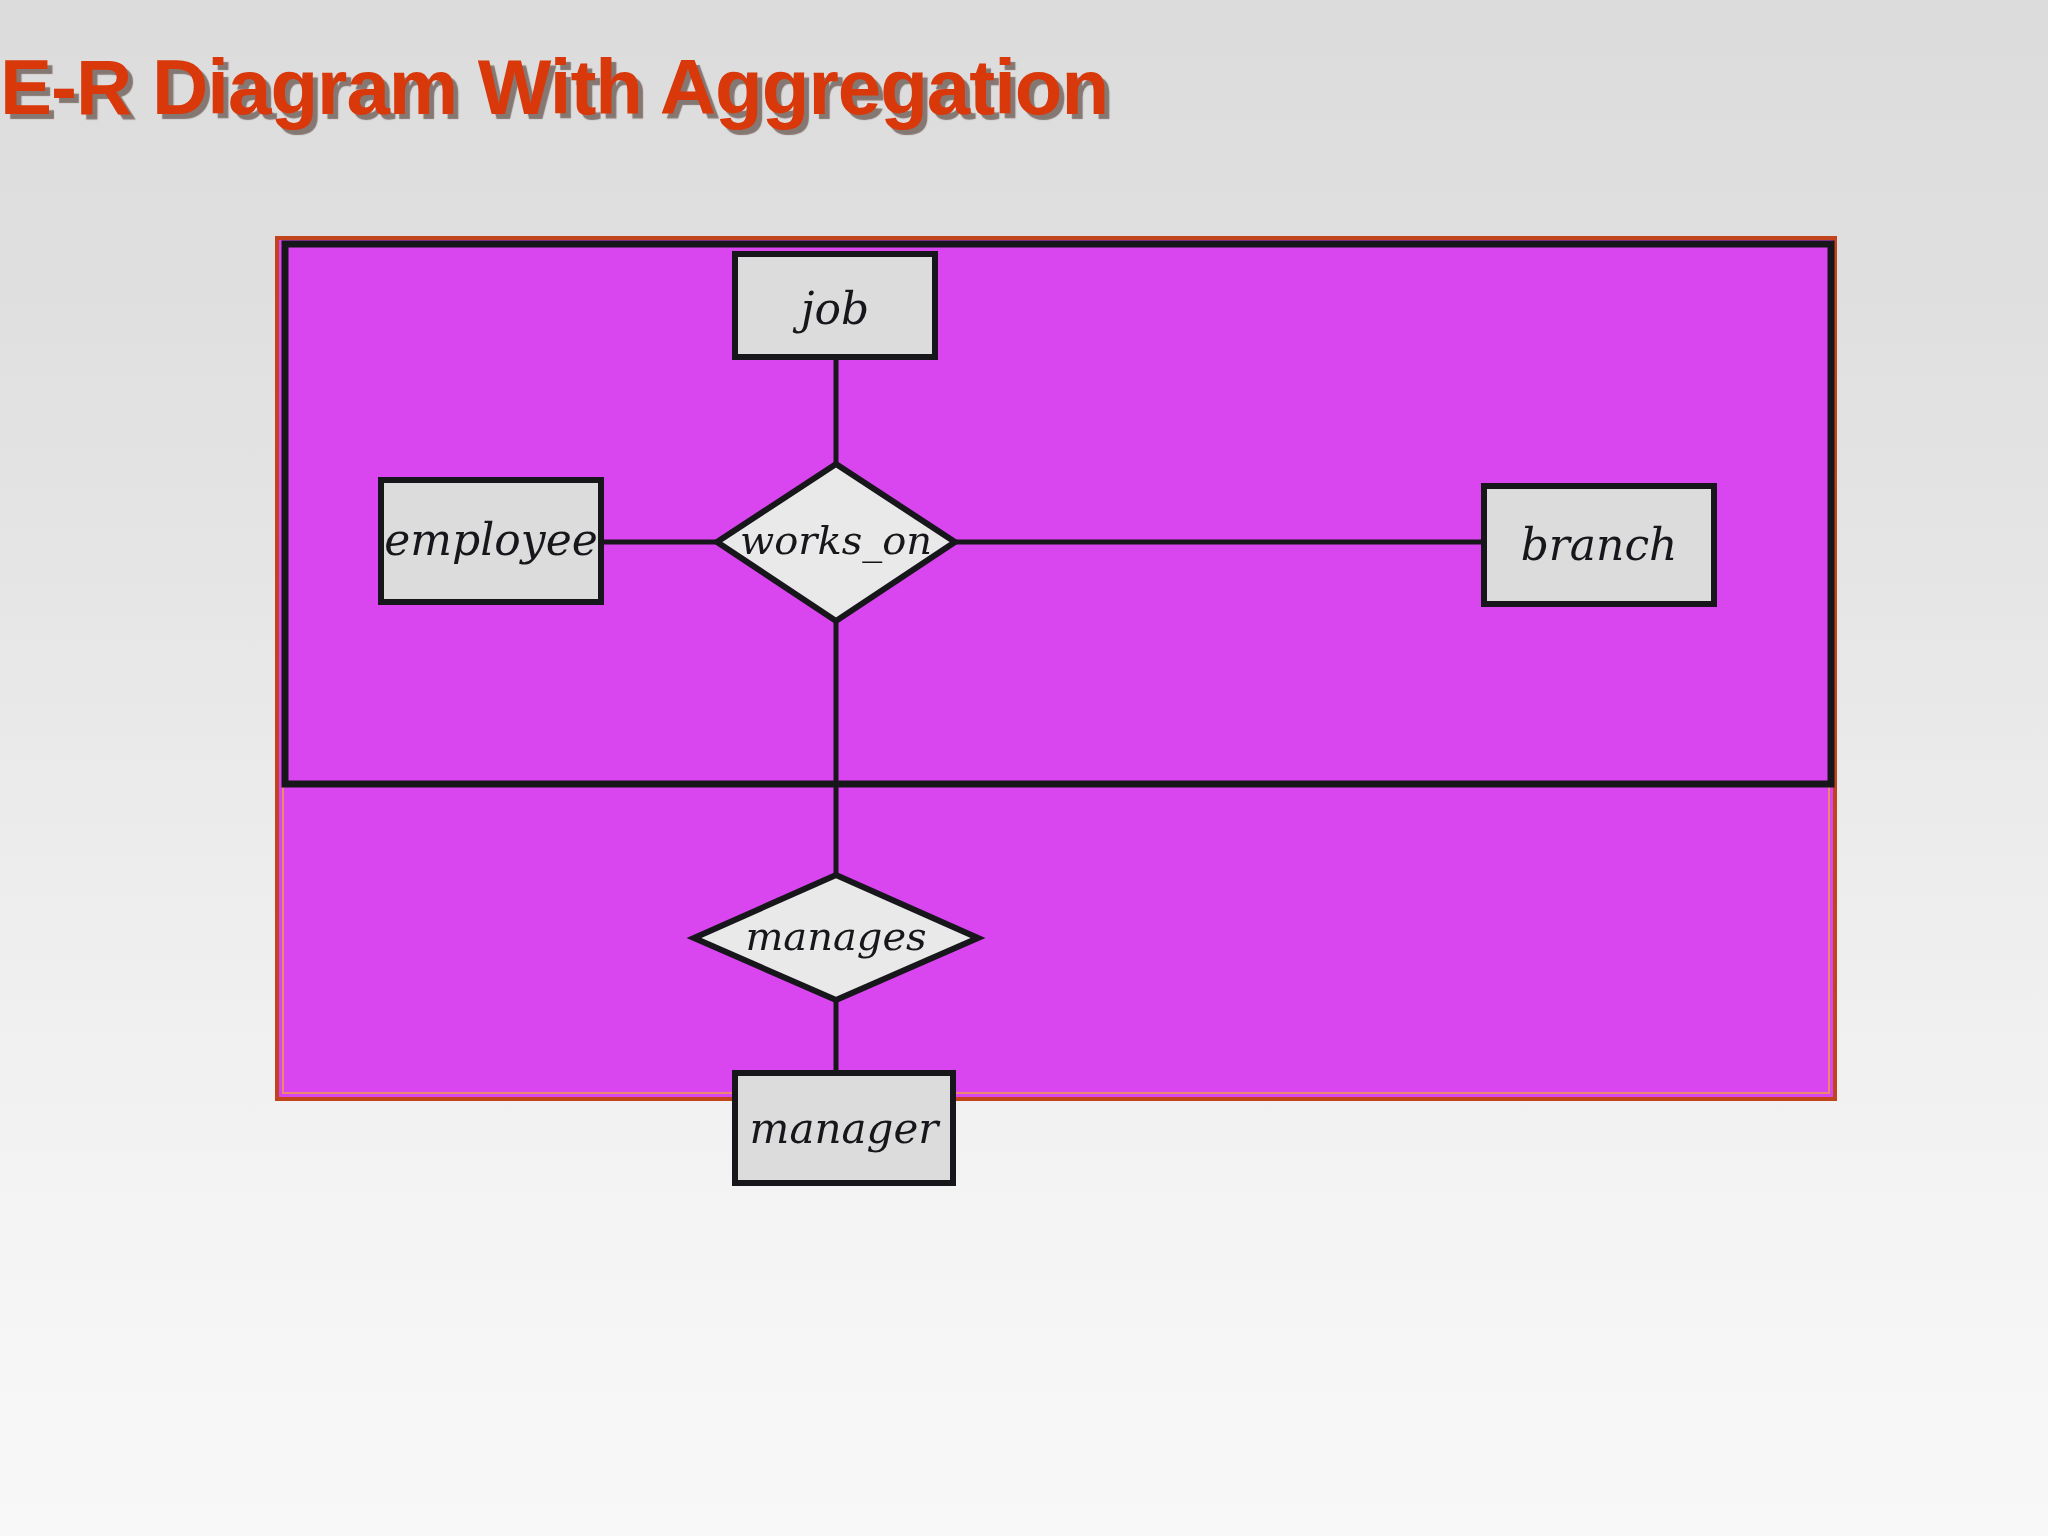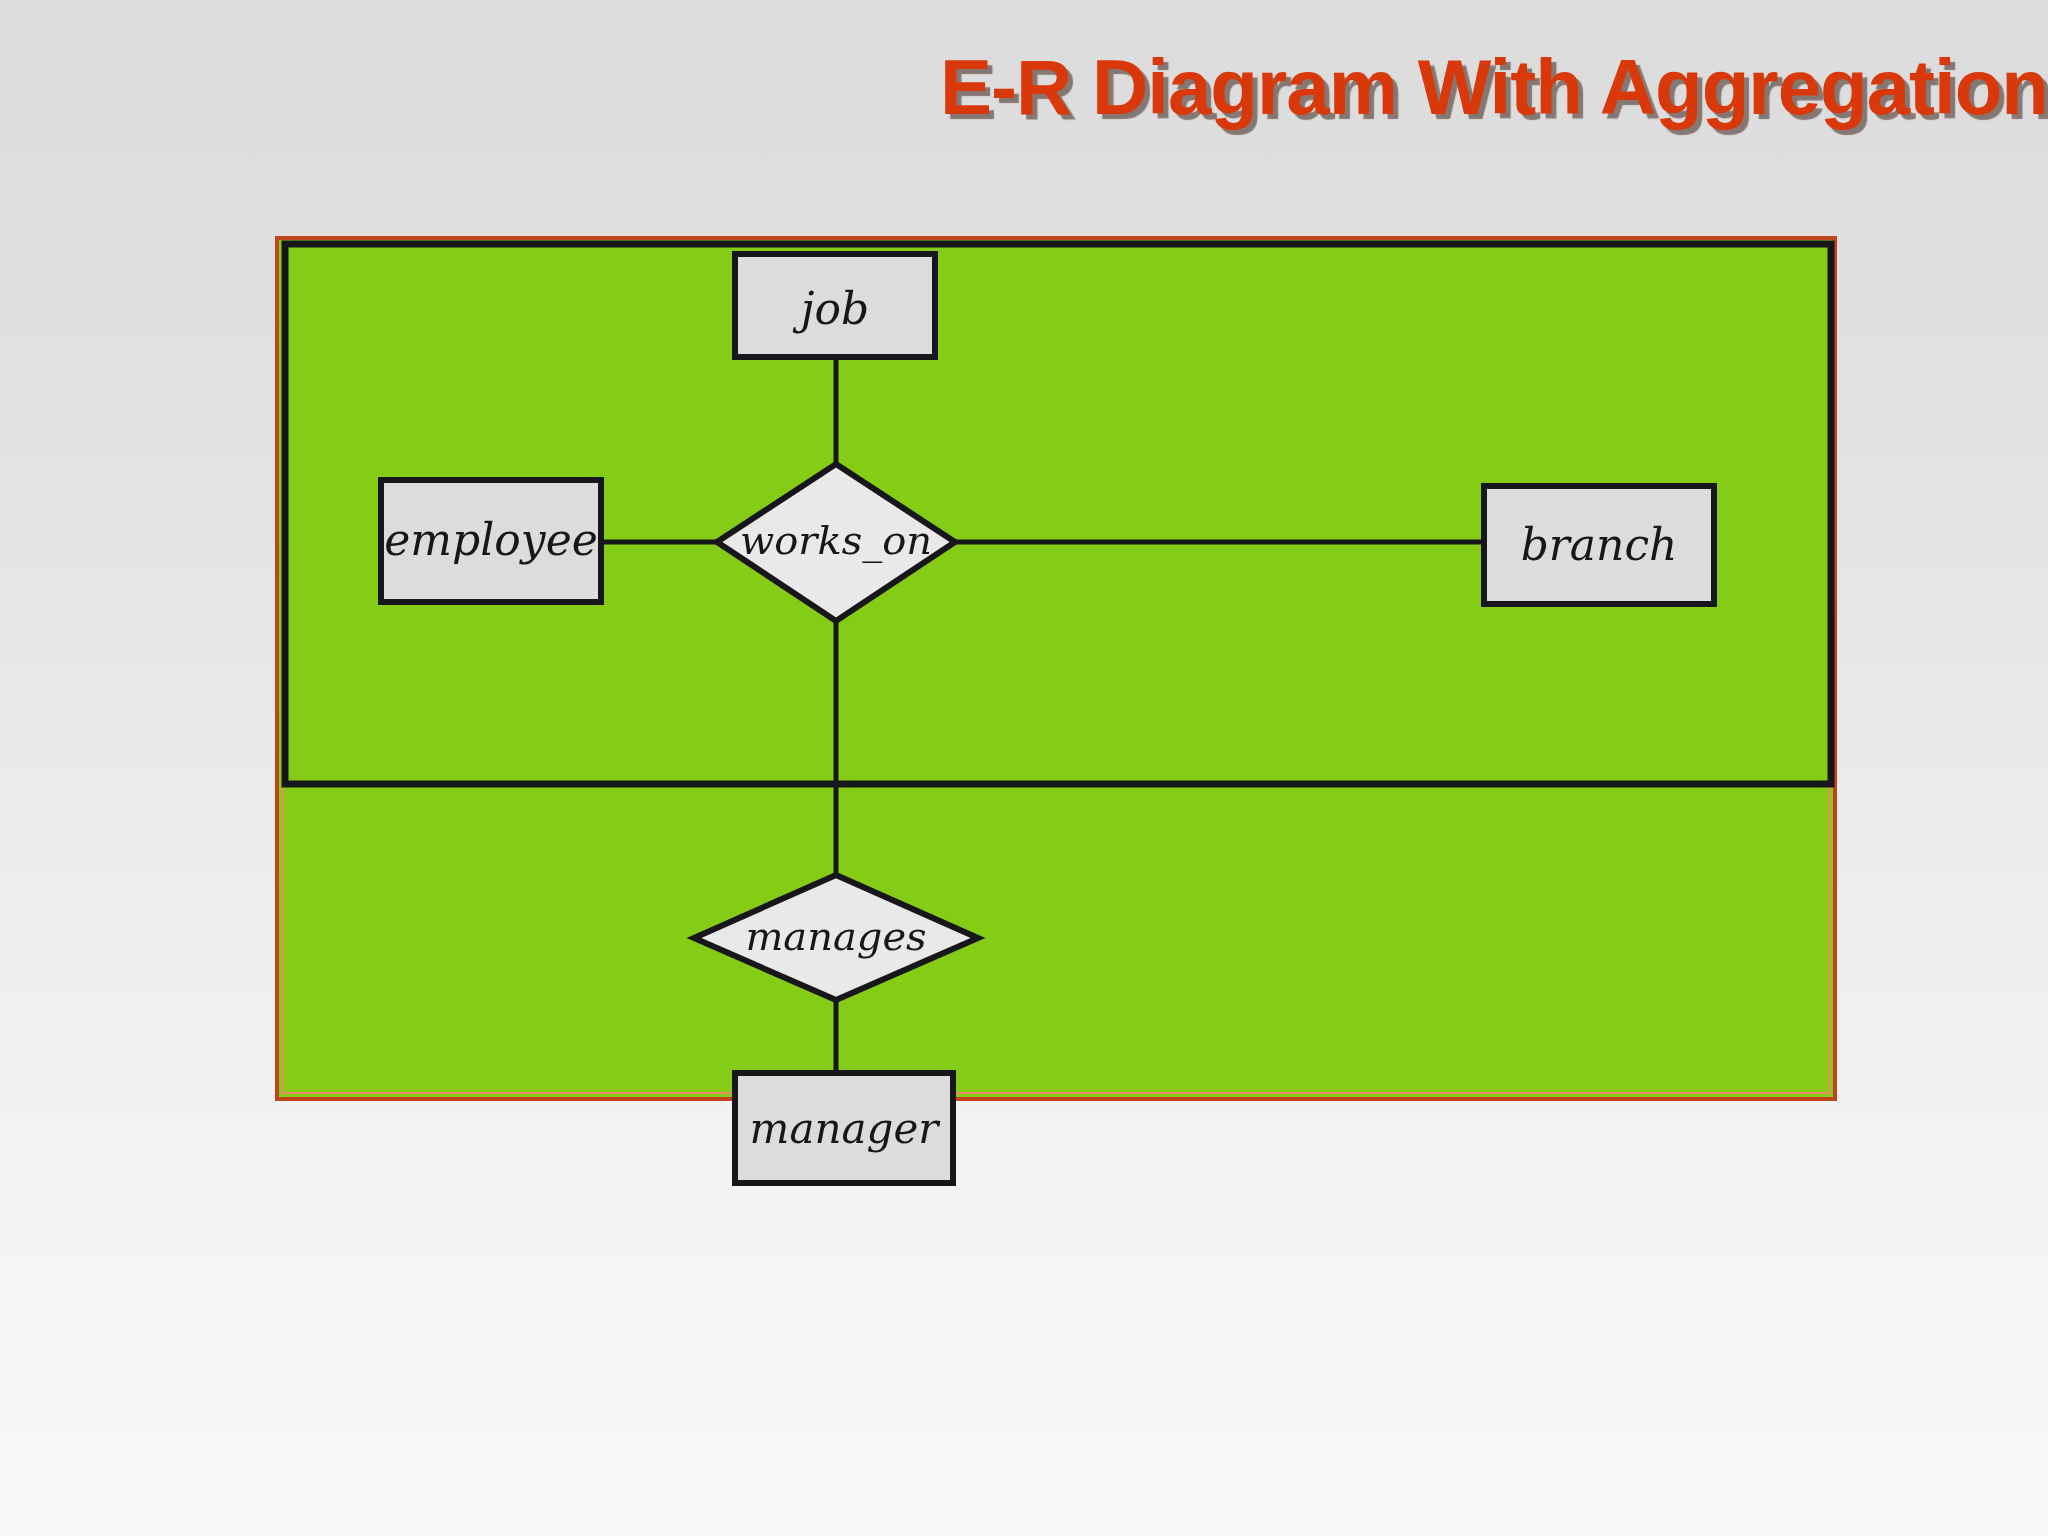--- a/index.html
+++ b/index.html
@@ -13,40 +13,40 @@
     font-family: "Liberation Sans", sans-serif;
     background: linear-gradient(to bottom, #dcdcdc 0%, #dfdfdf 18%, #e4e4e4 34%, #ebebeb 52%, #f1f1f1 70%, #f5f5f5 85%, #f8f8f8 100%);
   }
 
   
   .slide-title {
     position: absolute;
     left: 0;
     top: 40px;
     width: 2048px;
-    text-align: right;
+    text-align: left;
     font-family: "Liberation Sans", sans-serif;
     font-weight: bold;
     font-size: 78px;
     line-height: 94px;
     letter-spacing: -1px;
     color: #d9380b;
     text-shadow: 5px 5px 1px rgba(60,35,25,0.55);
     white-space: nowrap;
     user-select: none;
   }
 
   
   .figure-frame {
     position: absolute;
     left: 275px;
     top: 236px;
     width: 1562px;
     height: 865px;
-    background: #84cc16;
+    background: #d946ef;
     border: 4px solid #c2441c;
     box-sizing: border-box;
   }
   .figure-frame-inner {
     position: absolute;
     left: 3px;
     top: 3px;
     right: 3px;
     bottom: 3px;
     border: 2px solid #e88a6b;

